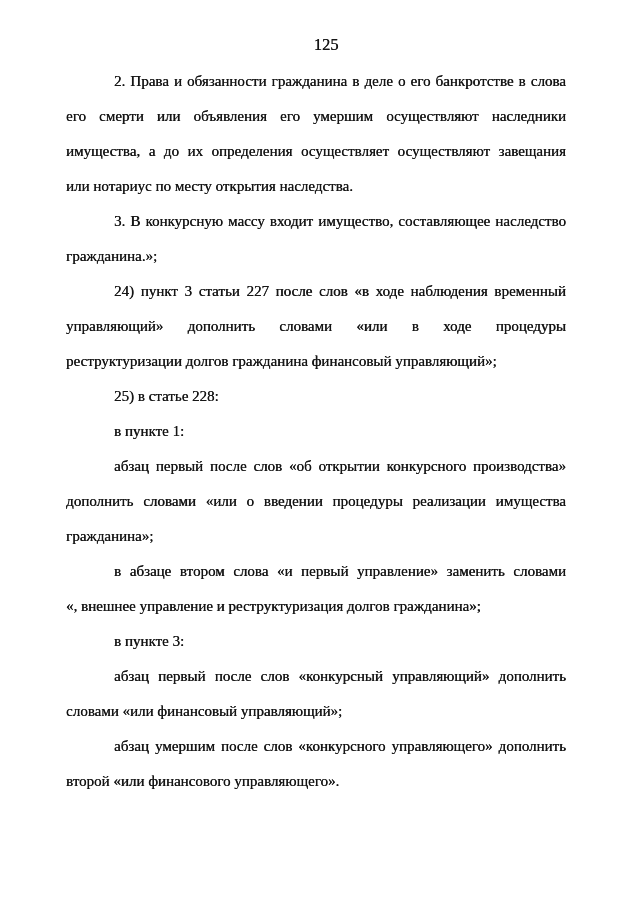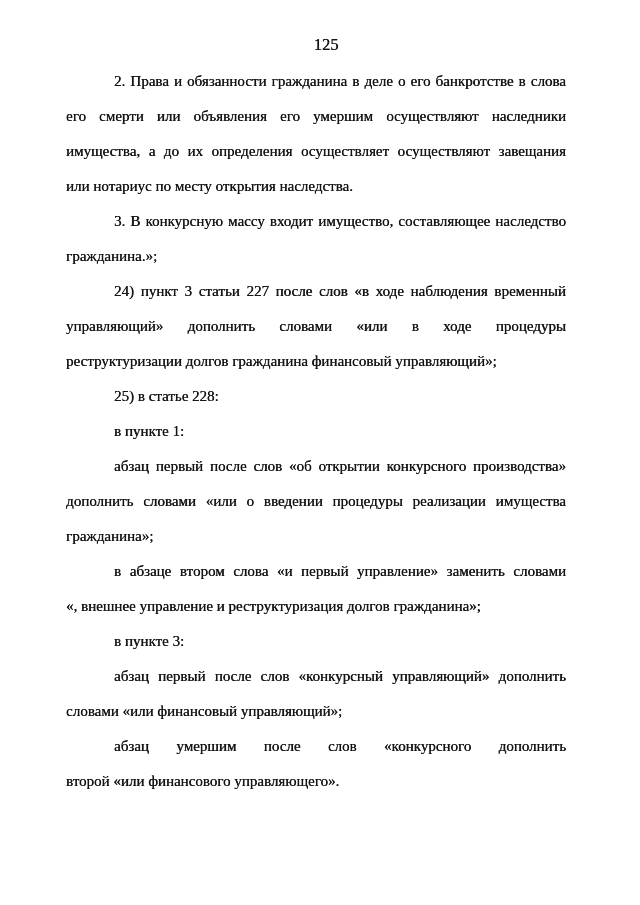--- a/index.html
+++ b/index.html
@@ -191,18 +191,19 @@
         </div>
         <div class="line">словами «или финансовый управляющий»;</div>
       </div>
       <div class="paragraph">
         <div class="line indent just">
           <span>абзац</span>
           <span>умершим</span>
           <span>после</span>
           <span>слов</span>
           <span>«конкурсного</span>
+          <span>управляющего»</span>
           <span>дополнить</span>
         </div>
         <div class="line">второй «или финансового управляющего».</div>
       </div>
     </div>
 </div>
 
 </body></html>

